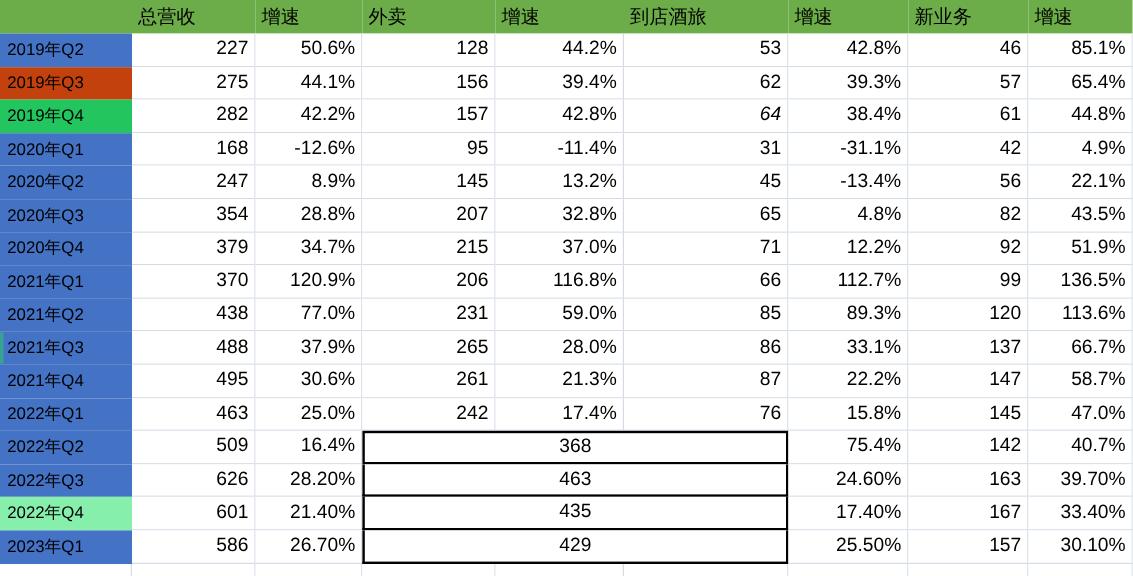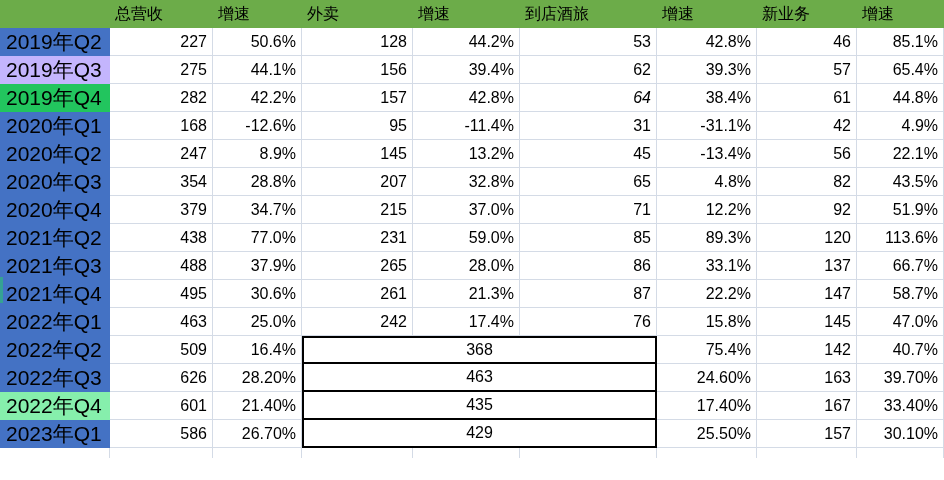--- a/index.html
+++ b/index.html
@@ -30,21 +30,21 @@
   thead th{
     height:28px;
     text-align:left;
     padding-left:5px;
     border:none;
   }
   tbody td{height:27.6px;}
   td.q{
     padding-left:6px;
     text-align:left;
-    font-size:21px;
+    font-size:14px;
   }
   td.num{
     text-align:right;
     padding-right:5px;
     background:#fff;
   }
   td.merged{
     text-align:center;
     background:#fff;
     border:2px solid #000;
@@ -92,21 +92,21 @@
           <td class="num" style="border-right: 1px solid rgb(212, 219, 230); border-bottom: 1px solid rgb(212, 219, 230); text-align: right;">227</td>
           <td class="num" style="border-right: 1px solid rgb(212, 219, 230); border-bottom: 1px solid rgb(212, 219, 230);">50.6%</td>
           <td class="num" style="border-right: 1px solid rgb(212, 219, 230); border-bottom: 1px solid rgb(212, 219, 230);">128</td>
           <td class="num" style="border-right: 1px solid rgb(212, 219, 230); border-bottom: 1px solid rgb(212, 219, 230);">44.2%</td>
           <td class="num" style="border-right: 1px solid rgb(212, 219, 230); border-bottom: 1px solid rgb(212, 219, 230);">53</td>
           <td class="num" style="border-right: 1px solid rgb(212, 219, 230); border-bottom: 1px solid rgb(212, 219, 230);">42.8%</td>
           <td class="num" style="border-right: 1px solid rgb(212, 219, 230); border-bottom: 1px solid rgb(212, 219, 230);">46</td>
           <td class="num" style="border-right: 1px solid rgb(212, 219, 230); border-bottom: 1px solid rgb(212, 219, 230);">85.1%</td>
         </tr>
         <tr>
-          <td class="q" style="background: #c4b5fd;">2019年Q3</td>
+          <td class="q" style="background: #c2410c;">2019年Q3</td>
           <td class="num" style="border-right: 1px solid rgb(212, 219, 230); border-bottom: 1px solid rgb(212, 219, 230);">275</td>
           <td class="num" style="border-right: 1px solid rgb(212, 219, 230); border-bottom: 1px solid rgb(212, 219, 230);">44.1%</td>
           <td class="num" style="border-right: 1px solid rgb(212, 219, 230); border-bottom: 1px solid rgb(212, 219, 230);">156</td>
           <td class="num" style="border-right: 1px solid rgb(212, 219, 230); border-bottom: 1px solid rgb(212, 219, 230);">39.4%</td>
           <td class="num" style="border-right: 1px solid rgb(212, 219, 230); border-bottom: 1px solid rgb(212, 219, 230);">62</td>
           <td class="num" style="border-right: 1px solid rgb(212, 219, 230); border-bottom: 1px solid rgb(212, 219, 230);">39.3%</td>
           <td class="num" style="border-right: 1px solid rgb(212, 219, 230); border-bottom: 1px solid rgb(212, 219, 230);">57</td>
           <td class="num" style="border-right: 1px solid rgb(212, 219, 230); border-bottom: 1px solid rgb(212, 219, 230);">65.4%</td>
         </tr>
         <tr>
@@ -158,20 +158,31 @@
           <td class="num" style="border-right: 1px solid rgb(212, 219, 230); border-bottom: 1px solid rgb(212, 219, 230);">379</td>
           <td class="num" style="border-right: 1px solid rgb(212, 219, 230); border-bottom: 1px solid rgb(212, 219, 230);">34.7%</td>
           <td class="num" style="border-right: 1px solid rgb(212, 219, 230); border-bottom: 1px solid rgb(212, 219, 230);">215</td>
           <td class="num" style="border-right: 1px solid rgb(212, 219, 230); border-bottom: 1px solid rgb(212, 219, 230);">37.0%</td>
           <td class="num" style="border-right: 1px solid rgb(212, 219, 230); border-bottom: 1px solid rgb(212, 219, 230);">71</td>
           <td class="num" style="border-right: 1px solid rgb(212, 219, 230); border-bottom: 1px solid rgb(212, 219, 230);">12.2%</td>
           <td class="num" style="border-right: 1px solid rgb(212, 219, 230); border-bottom: 1px solid rgb(212, 219, 230);">92</td>
           <td class="num" style="border-right: 1px solid rgb(212, 219, 230); border-bottom: 1px solid rgb(212, 219, 230);">51.9%</td>
         </tr>
         <tr>
+          <td class="q" style="background: rgb(68, 114, 196);">2021年Q1</td>
+          <td class="num" style="border-right: 1px solid rgb(212, 219, 230); border-bottom: 1px solid rgb(212, 219, 230);">370</td>
+          <td class="num" style="border-right: 1px solid rgb(212, 219, 230); border-bottom: 1px solid rgb(212, 219, 230);">120.9%</td>
+          <td class="num" style="border-right: 1px solid rgb(212, 219, 230); border-bottom: 1px solid rgb(212, 219, 230);">206</td>
+          <td class="num" style="border-right: 1px solid rgb(212, 219, 230); border-bottom: 1px solid rgb(212, 219, 230);">116.8%</td>
+          <td class="num" style="border-right: 1px solid rgb(212, 219, 230); border-bottom: 1px solid rgb(212, 219, 230);">66</td>
+          <td class="num" style="border-right: 1px solid rgb(212, 219, 230); border-bottom: 1px solid rgb(212, 219, 230);">112.7%</td>
+          <td class="num" style="border-right: 1px solid rgb(212, 219, 230); border-bottom: 1px solid rgb(212, 219, 230);">99</td>
+          <td class="num" style="border-right: 1px solid rgb(212, 219, 230); border-bottom: 1px solid rgb(212, 219, 230);">136.5%</td>
+        </tr>
+        <tr>
           <td class="q" style="background: rgb(68, 114, 196);">2021年Q2</td>
           <td class="num" style="border-right: 1px solid rgb(212, 219, 230); border-bottom: 1px solid rgb(212, 219, 230);">438</td>
           <td class="num" style="border-right: 1px solid rgb(212, 219, 230); border-bottom: 1px solid rgb(212, 219, 230);">77.0%</td>
           <td class="num" style="border-right: 1px solid rgb(212, 219, 230); border-bottom: 1px solid rgb(212, 219, 230);">231</td>
           <td class="num" style="border-right: 1px solid rgb(212, 219, 230); border-bottom: 1px solid rgb(212, 219, 230);">59.0%</td>
           <td class="num" style="border-right: 1px solid rgb(212, 219, 230); border-bottom: 1px solid rgb(212, 219, 230);">85</td>
           <td class="num" style="border-right: 1px solid rgb(212, 219, 230); border-bottom: 1px solid rgb(212, 219, 230);">89.3%</td>
           <td class="num" style="border-right: 1px solid rgb(212, 219, 230); border-bottom: 1px solid rgb(212, 219, 230);">120</td>
           <td class="num" style="border-right: 1px solid rgb(212, 219, 230); border-bottom: 1px solid rgb(212, 219, 230);">113.6%</td>
         </tr>

